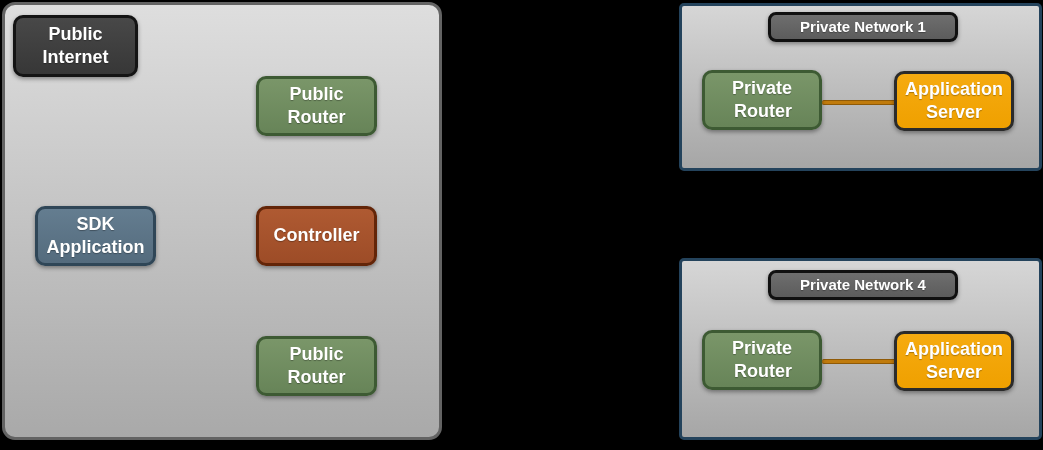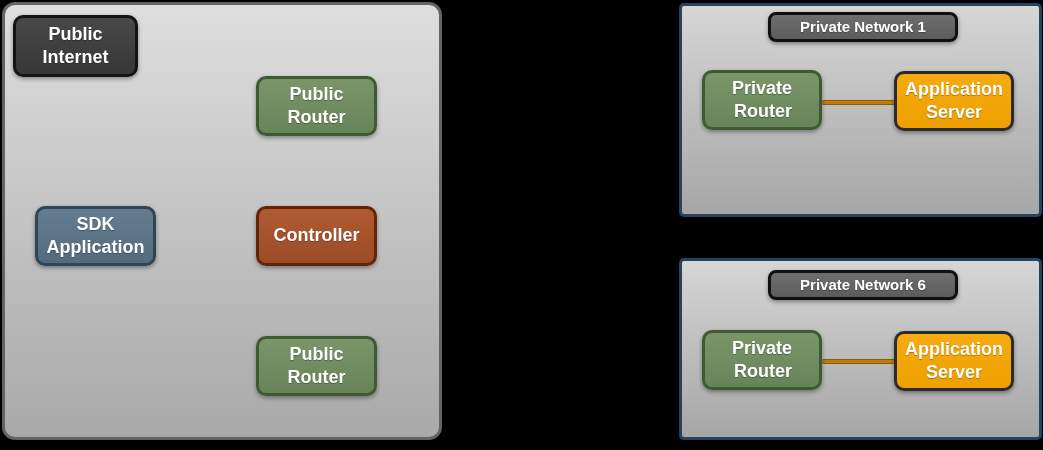--- a/index.html
+++ b/index.html
@@ -23,21 +23,21 @@
     left: 2px; top: 2px; width: 440px; height: 438px;
     border: 3px solid #636363;
     border-radius: 13px;
   }
   .zone-private {
     width: 363px;
     border: 3px solid #24435c;
     border-radius: 5px;
     background: linear-gradient(#d6d6d6, #a6a6a6);
   }
-  .zone-pn1 { left: 679px; top: 3px;   height: 214px; }
+  .zone-pn1 { left: 679px; top: 3px;   height: 168px; }
   .zone-pn2 { left: 679px; top: 258px; height: 182px; }
 
   
   .node {
     position: absolute;
     display: flex; align-items: center; justify-content: center;
     text-align: center;
     color: #ffffff;
     font-weight: bold;
     font-size: 18px;
@@ -123,21 +123,21 @@
   <div class="zone zone-private zone-pn1">
     <div class="node node-titlebar pn-title pn1-title">Private Network 1</div>
     <div class="connector pn1-connector"></div>
     <div class="node node-green pn-router pn1-router">Private
 Router</div>
     <div class="node node-orange pn-server pn1-server">Application
 Server</div>
   </div>
 
   <div class="zone zone-private zone-pn2">
-    <div class="node node-titlebar pn-title pn2-title">Private Network 6</div>
+    <div class="node node-titlebar pn-title pn2-title">Private Network 4</div>
     <div class="connector pn2-connector"></div>
     <div class="node node-green pn-router pn2-router">Private
 Router</div>
     <div class="node node-orange pn-server pn2-server">Application
 Server</div>
   </div>
 
 </div>
 
 </body></html>

